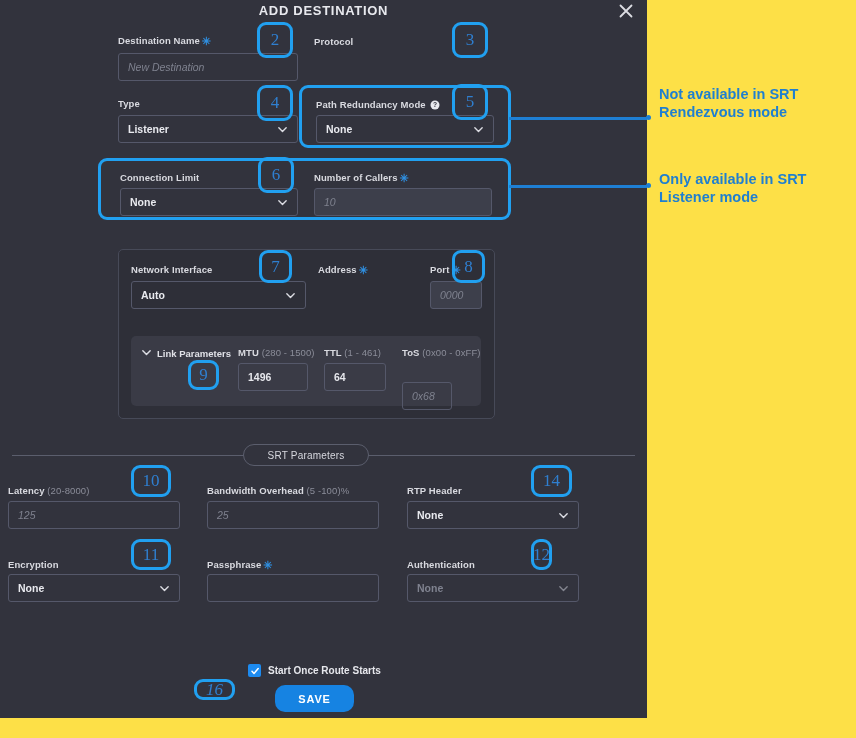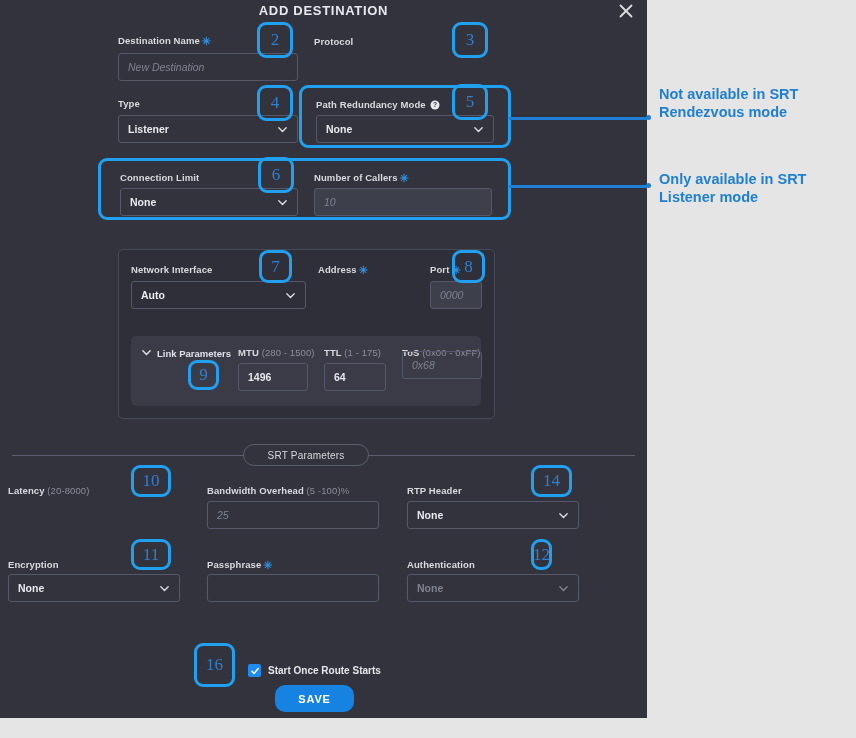--- a/index.html
+++ b/index.html
@@ -1,17 +1,17 @@
 <!DOCTYPE html>
 <html><head>
 <meta charset="utf-8">
 <style>
   html,body{margin:0;padding:0;background:#000;}
   body{width:856px;height:738px;overflow:hidden;font-family:"Liberation Sans",sans-serif;}
-  #root{position:relative;width:856px;height:738px;background:#e5e5e5;}
+  #root{position:relative;width:856px;height:738px;background:#fde047;}
 
   .dialog{position:absolute;left:0;top:0;width:647px;height:718px;background:#32333d;overflow:hidden;}
 
   .dlg-title{position:absolute;left:0;top:3px;width:647px;text-align:center;
     font-size:13px;font-weight:bold;letter-spacing:.7px;color:#e8e9ee;}
   .close-btn{position:absolute;right:10px;top:0px;width:22px;height:22px;cursor:pointer;}
   .close-btn svg{display:block;}
 
   .fld-label{position:absolute;font-size:9.5px;font-weight:bold;color:#d9dae0;white-space:nowrap;letter-spacing:.1px;}
   .fld-label .rng{font-weight:normal;color:#8b8d99;}
@@ -154,36 +154,37 @@
           </svg></span>
       <span>Link Parameters</span>
     </div>
 
     <div class="fld-label" style="left:238px;top:347px;">
       <span>MTU</span> <span class="rng">(280 - 1500)</span>
     </div>
     <input class="inp filled" style="left: 238px; top: 363px; width: 70px;" value="1496">
 
     <div class="fld-label" style="left:324px;top:347px;">
-      <span>TTL</span> <span class="rng">(1 - 175)</span>
+      <span>TTL</span> <span class="rng">(1 - 461)</span>
     </div>
     <input class="inp filled" style="left: 324px; top: 363px; width: 62px;" value="64">
 
     <div class="fld-label" style="left:402px;top:347px;">
       <span>ToS</span> <span class="rng">(0x00 - 0xFF)</span>
     </div>
-    <input class="inp" style="left: 402px; top: 351px; width: 80px;" placeholder="0x68">
+    <input class="inp" style="left: 402px; top: 382px; width: 50px;" placeholder="0x68">
 
     <div class="hr" style="left:12px;top:455px;width:232px;"></div>
     <div class="hr" style="left:368px;top:455px;width:267px;"></div>
     <div class="pill" style="left:243px;top:444px;width:126px;">SRT Parameters</div>
 
     <div class="fld-label" style="left:8px;top:485px;">
       <span>Latency</span> <span class="rng">(20-8000)</span>
     </div>
+    <input class="inp" style="left: 8px; top: 501px; width: 172px;" placeholder="125">
 
     <div class="fld-label" style="left:207px;top:485px;">
       <span>Bandwidth Overhead</span> <span class="rng">(5 -100)%</span>
     </div>
     <input class="inp" style="left: 207px; top: 501px; width: 172px;" placeholder="25">
 
     <div class="fld-label" style="left:407px;top:485px;">RTP Header</div>
     <div class="sel" style="left:407px;top:501px;width:172px;">
       <span class="txt">None</span>
       <span class="chev">
@@ -239,21 +240,21 @@
   <div class="badge" style="left:257px;top:85px;width:36px;height:36px;">4</div>
   <div class="badge" style="left:452px;top:84px;width:36px;height:36px;">5</div>
   <div class="badge" style="left:258px;top:157px;width:36px;height:36px;">6</div>
   <div class="badge" style="left:259px;top:250px;width:33px;height:33px;">7</div>
   <div class="badge" style="left:452px;top:250px;width:33px;height:33px;">8</div>
   <div class="badge" style="left:188px;top:360px;width:31px;height:30px;">9</div>
   <div class="badge" style="left:131px;top:465px;width:40px;height:32px;">10</div>
   <div class="badge" style="left:131px;top:539px;width:40px;height:31px;">11</div>
   <div class="badge" style="left:531px;top:539px;width:21px;height:31px;">12</div>
   <div class="badge" style="left:531px;top:465px;width:41px;height:32px;">14</div>
-  <div class="badge" style="left:194px;top:643px;width:41px;height:44px;">16</div>
+  <div class="badge" style="left:194px;top:679px;width:41px;height:21px;font-style:italic;">16</div>
 
   <div class="dot" style="left:646px;top:115px;"></div>
   <div class="dot" style="left:646px;top:183px;"></div>
 
   <div class="note" style="left:659px;top:85px;">Not available in SRT Rendezvous mode</div>
   <div class="note" style="left:659px;top:170px;">Only available in SRT Listener mode</div>
 
 </div>
 
 </body></html>

